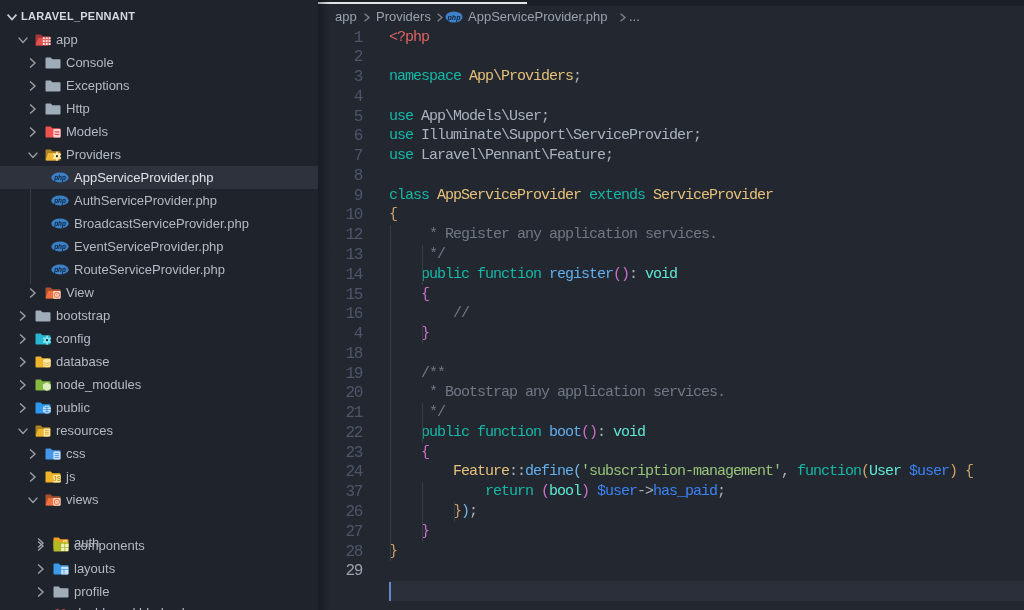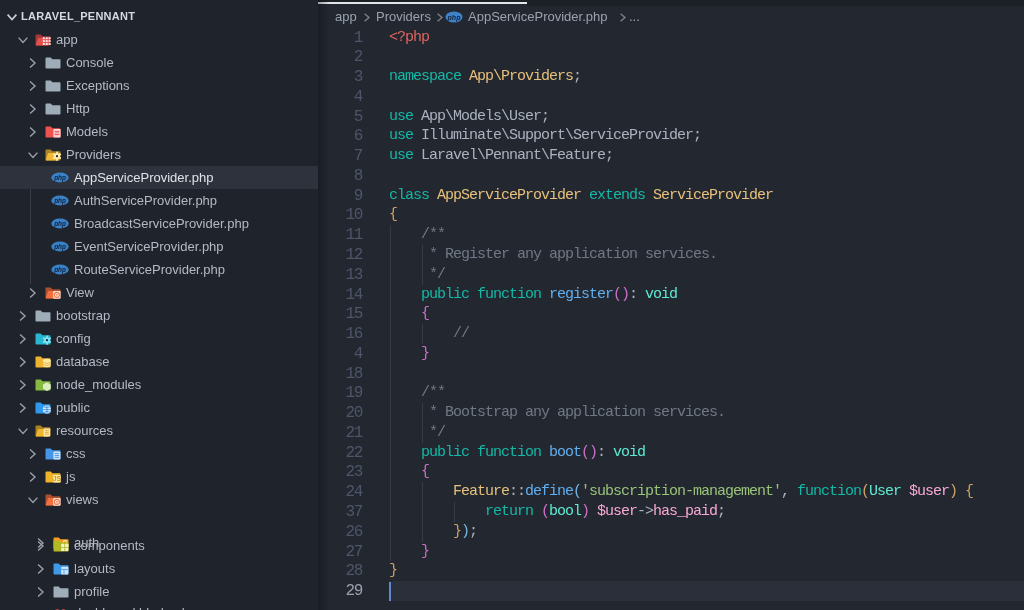--- a/index.html
+++ b/index.html
@@ -17,21 +17,21 @@
 #tabstrip{position:absolute;left:0;top:0;width:706px;height:6px;background:#1b1f26;}
 #tabactive{position:absolute;left:0;top:4px;width:209px;height:2px;background:#232730;}
 #tabline{position:absolute;left:0;top:2px;width:209px;height:2px;background:#e3e5e9;}
 #crumbs{position:absolute;left:0;top:6px;width:706px;height:22px;}
 .bc{position:absolute;top:0;height:22px;line-height:22px;font-size:13px;color:#9aa2ae;white-space:nowrap;}
 #shadow{position:absolute;left:0;top:0;width:12px;height:610px;background:linear-gradient(to right,rgba(4,6,9,.32),rgba(4,6,9,0));}
 #code{position:absolute;left:0;top:27.6px;width:706px;text-decoration:underline;}
 .cl{height:19.77px;line-height:19.77px;white-space:pre;font-family:"Liberation Mono",monospace;font-size:15px;letter-spacing:-1.002px;color:#abb2bf;}
 .cl .ln{display:inline-block;width:44px;text-align:right;color:#4d5669;font-size:16px;letter-spacing:-1.3px;position:relative;top:1px;}
 .cl .cd{display:inline-block;margin-left:27px;}
-.k{color:#14b8a6}.y{color:#e5c07b}.o{color:#5eead4}.g{color:#98c379}.r{color:#f9a8d4}
+.k{color:#14b8a6}.y{color:#e5c07b}.o{color:#5eead4}.g{color:#98c379}.r{color:#3b82f6}
 .b{color:#61afef}.c{color:#717885}.b1{color:#cfa265}.b2{color:#cc6fc9}.b3{color:#74b6e0}
 .php{color:#dc655f}
 .eguide{position:absolute;width:1px;background:#363c46;}
 #cursor{position:absolute;width:2px;background:#6486cf;}
 #curline{position:absolute;background:#2a2f39;}
 </style>
 </head>
 <body>
 <div id="app">
 <div id="ed">
@@ -63,21 +63,20 @@
 <div class="cl"><span class="ln">1</span><span class="cd"><span class="php">&lt;?php</span></span></div>
 <div class="cl"><span class="ln">2</span><span class="cd"></span></div>
 <div class="cl"><span class="ln">3</span><span class="cd"><span class="k">namespace</span> <span class="y">App\Providers</span>;</span></div>
 <div class="cl"><span class="ln">4</span><span class="cd"></span></div>
 <div class="cl"><span class="ln">5</span><span class="cd"><span class="k">use</span> App\Models\User;</span></div>
 <div class="cl"><span class="ln">6</span><span class="cd"><span class="k">use</span> Illuminate\Support\ServiceProvider;</span></div>
 <div class="cl"><span class="ln">7</span><span class="cd"><span class="k">use</span> Laravel\Pennant\Feature;</span></div>
 <div class="cl"><span class="ln">8</span><span class="cd"></span></div>
 <div class="cl"><span class="ln">9</span><span class="cd"><span class="k">class</span> <span class="y">AppServiceProvider</span> <span class="k">extends</span> <span class="y">ServiceProvider</span></span></div>
 <div class="cl"><span class="ln">10</span><span class="cd"><span class="b1">{</span></span></div>
-<div class="cl"><span class="ln">11</span><span class="cd">    <span class="c">/**</span></span></div>
 <div class="cl"><span class="ln">12</span><span class="cd">    <span class="c"> * Register any application services.</span></span></div>
 <div class="cl"><span class="ln">13</span><span class="cd">    <span class="c"> */</span></span></div>
 <div class="cl"><span class="ln">14</span><span class="cd">    <span class="k">public</span> <span class="k">function</span> <span class="b">register</span><span class="b2">()</span>: <span class="o">void</span></span></div>
 <div class="cl"><span class="ln">15</span><span class="cd">    <span class="b2">{</span></span></div>
 <div class="cl"><span class="ln">16</span><span class="cd">        <span class="c">//</span></span></div>
 <div class="cl"><span class="ln">4</span><span class="cd">    <span class="b2">}</span></span></div>
 <div class="cl"><span class="ln">18</span><span class="cd"></span></div>
 <div class="cl"><span class="ln">19</span><span class="cd">    <span class="c">/**</span></span></div>
 <div class="cl"><span class="ln">20</span><span class="cd">    <span class="c"> * Bootstrap any application services.</span></span></div>
 <div class="cl"><span class="ln">21</span><span class="cd">    <span class="c"> */</span></span></div>

